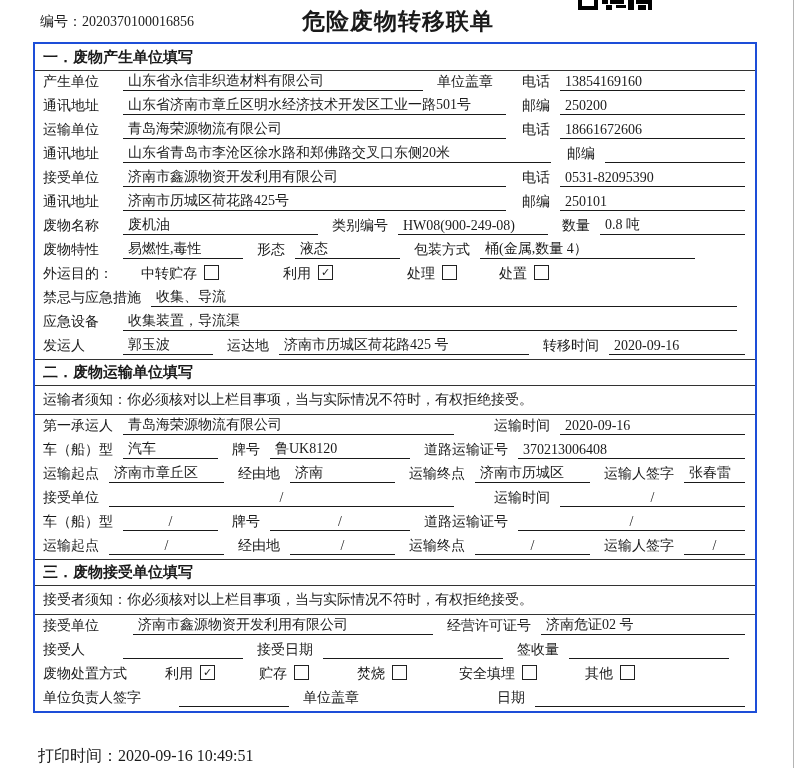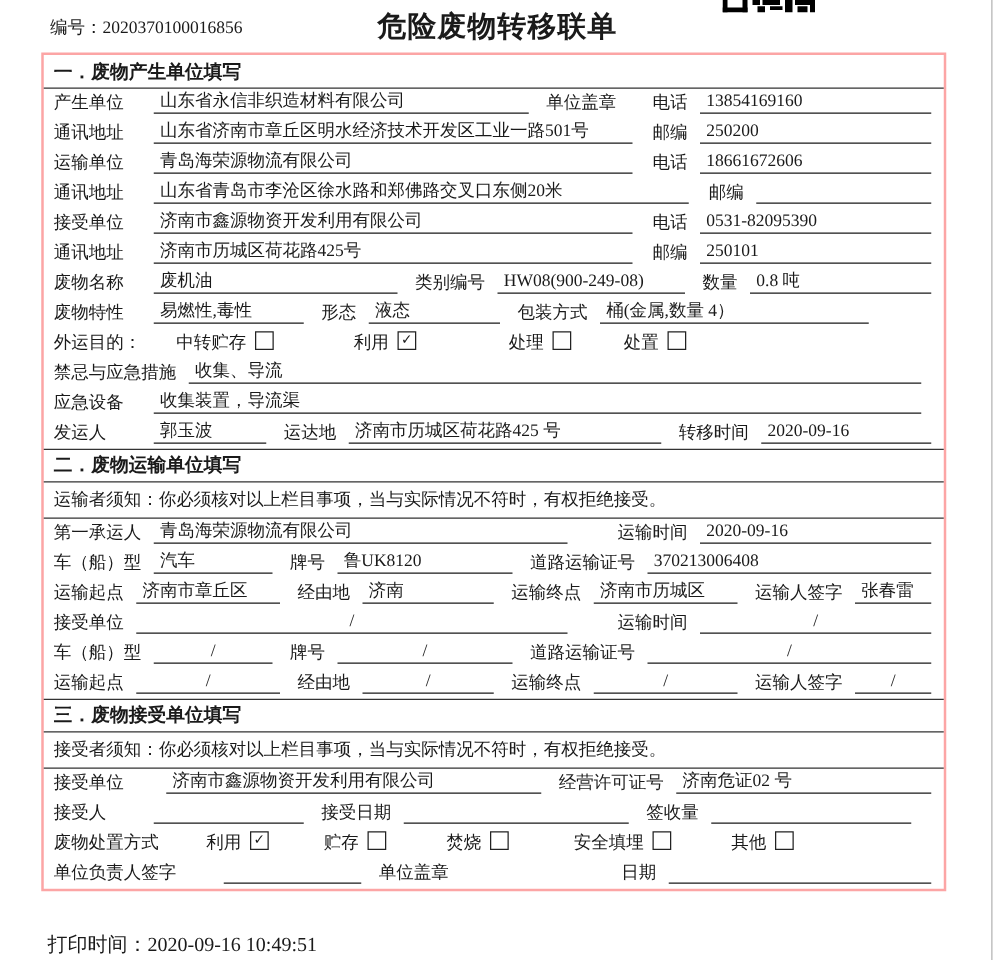--- a/index.html
+++ b/index.html
@@ -5,21 +5,21 @@
   html,body{margin:0;padding:0;background:#fff;}
   .page{position:relative;width:796px;height:768px;background:#fff;
         font-family:"Liberation Serif","DejaVu Serif",serif;color:#1a1a1a;overflow:hidden;}
   .edge-line{position:absolute;right:2px;top:0;width:1px;height:100%;background:#b4b4b4;}
   
   .hdr{position:relative;height:40px;}
   .serial{position:absolute;left:40px;top:13px;font-size:14px;white-space:nowrap;}
   .doc-title{text-align:center;font-size:23px;font-weight:bold;padding-top:6px;letter-spacing:1px;}
   .qr{position:absolute;left:578px;top:0;width:74px;height:10px;}
   
-  .tbl{position:absolute;left:33px;top:42px;width:724px;border:2px solid #fca5a5;box-sizing:border-box;background:#fff;}
+  .tbl{position:absolute;left:33px;top:42px;width:724px;border:2px solid #1d4ed8;box-sizing:border-box;background:#fff;}
   .sec-h{height:27px;display:flex;align-items:center;padding:0 8px;font-size:15px;font-weight:bold;
          border-top:1px solid #333;border-bottom:1px solid #333;box-sizing:border-box;}
   .sec-h.first{border-top:none;}
   .notice{height:29px;display:flex;align-items:center;padding:0 8px;font-size:14px;
           border-bottom:1px solid #333;box-sizing:border-box;}
   .row{height:24px;display:flex;align-items:flex-end;padding:0 10px 4px 8px;font-size:14px;box-sizing:border-box;}
   .row.cbrow{align-items:center;padding-bottom:2px;}
   .lbl{white-space:nowrap;margin-right:10px;}
   .lbl.w70{min-width:70px;}
   .lbl.ml14{margin-left:14px;}

